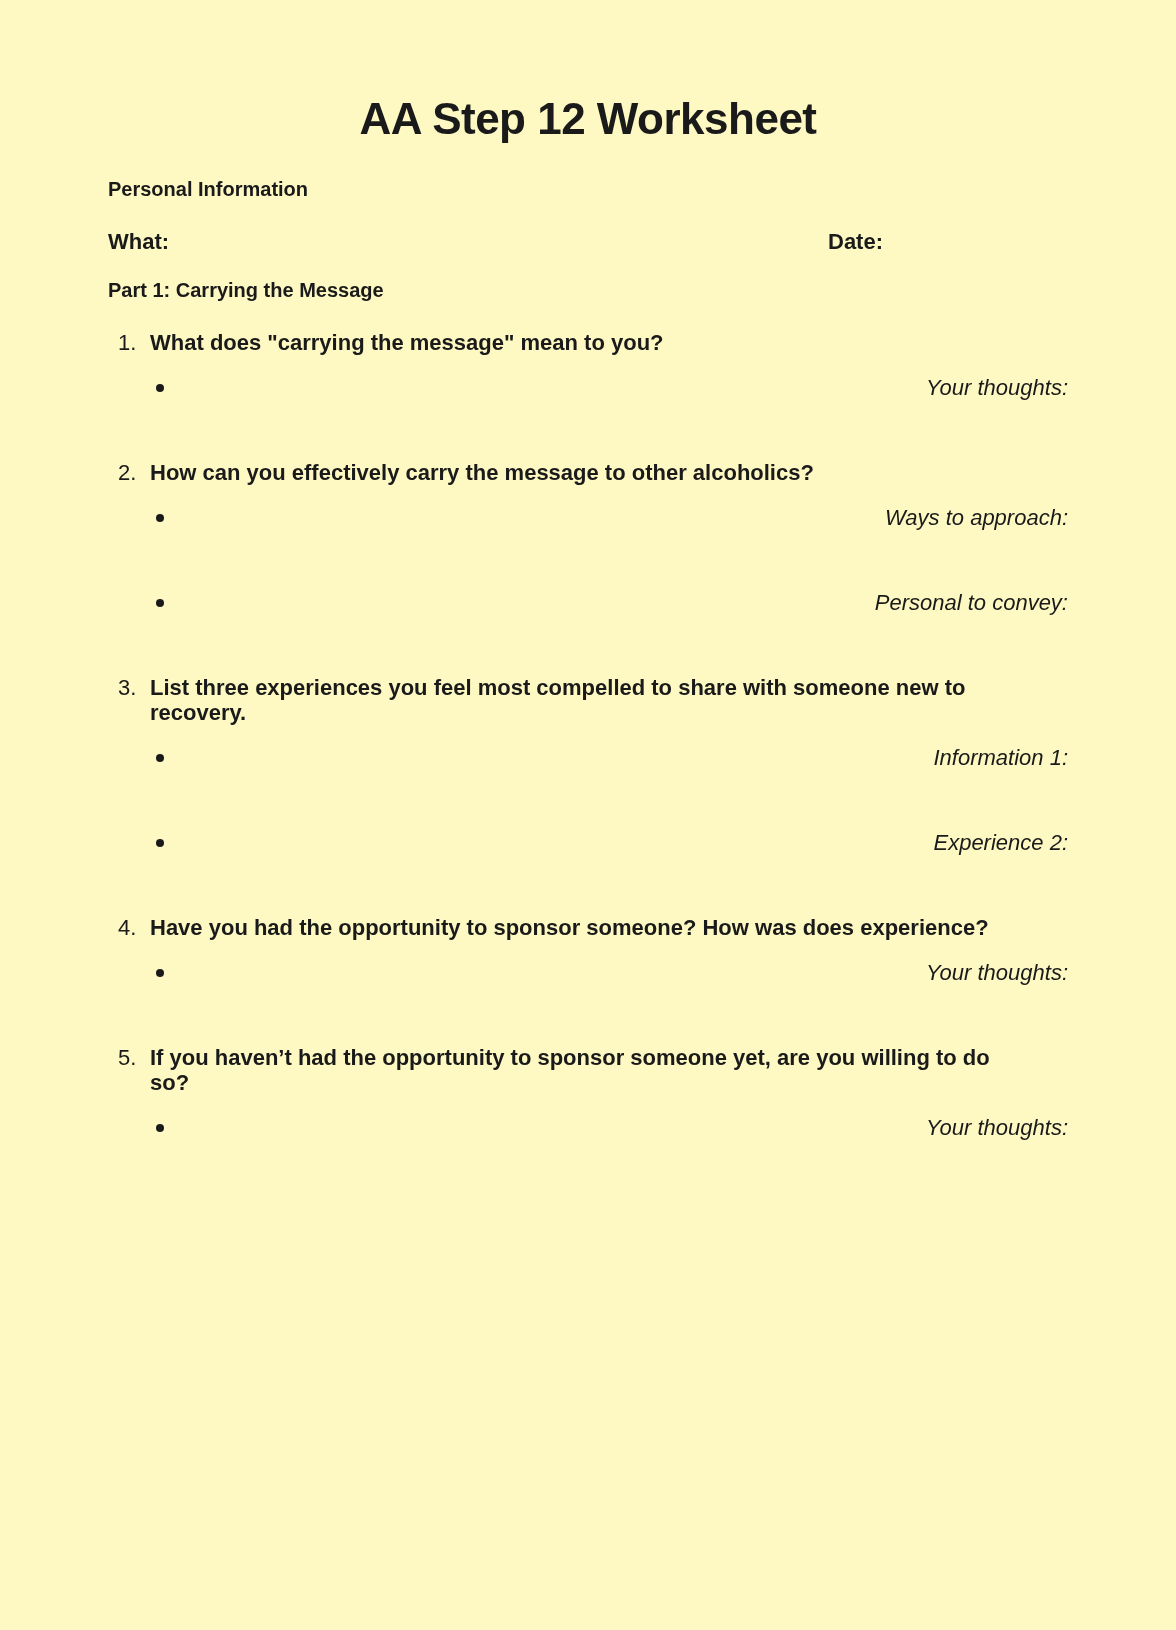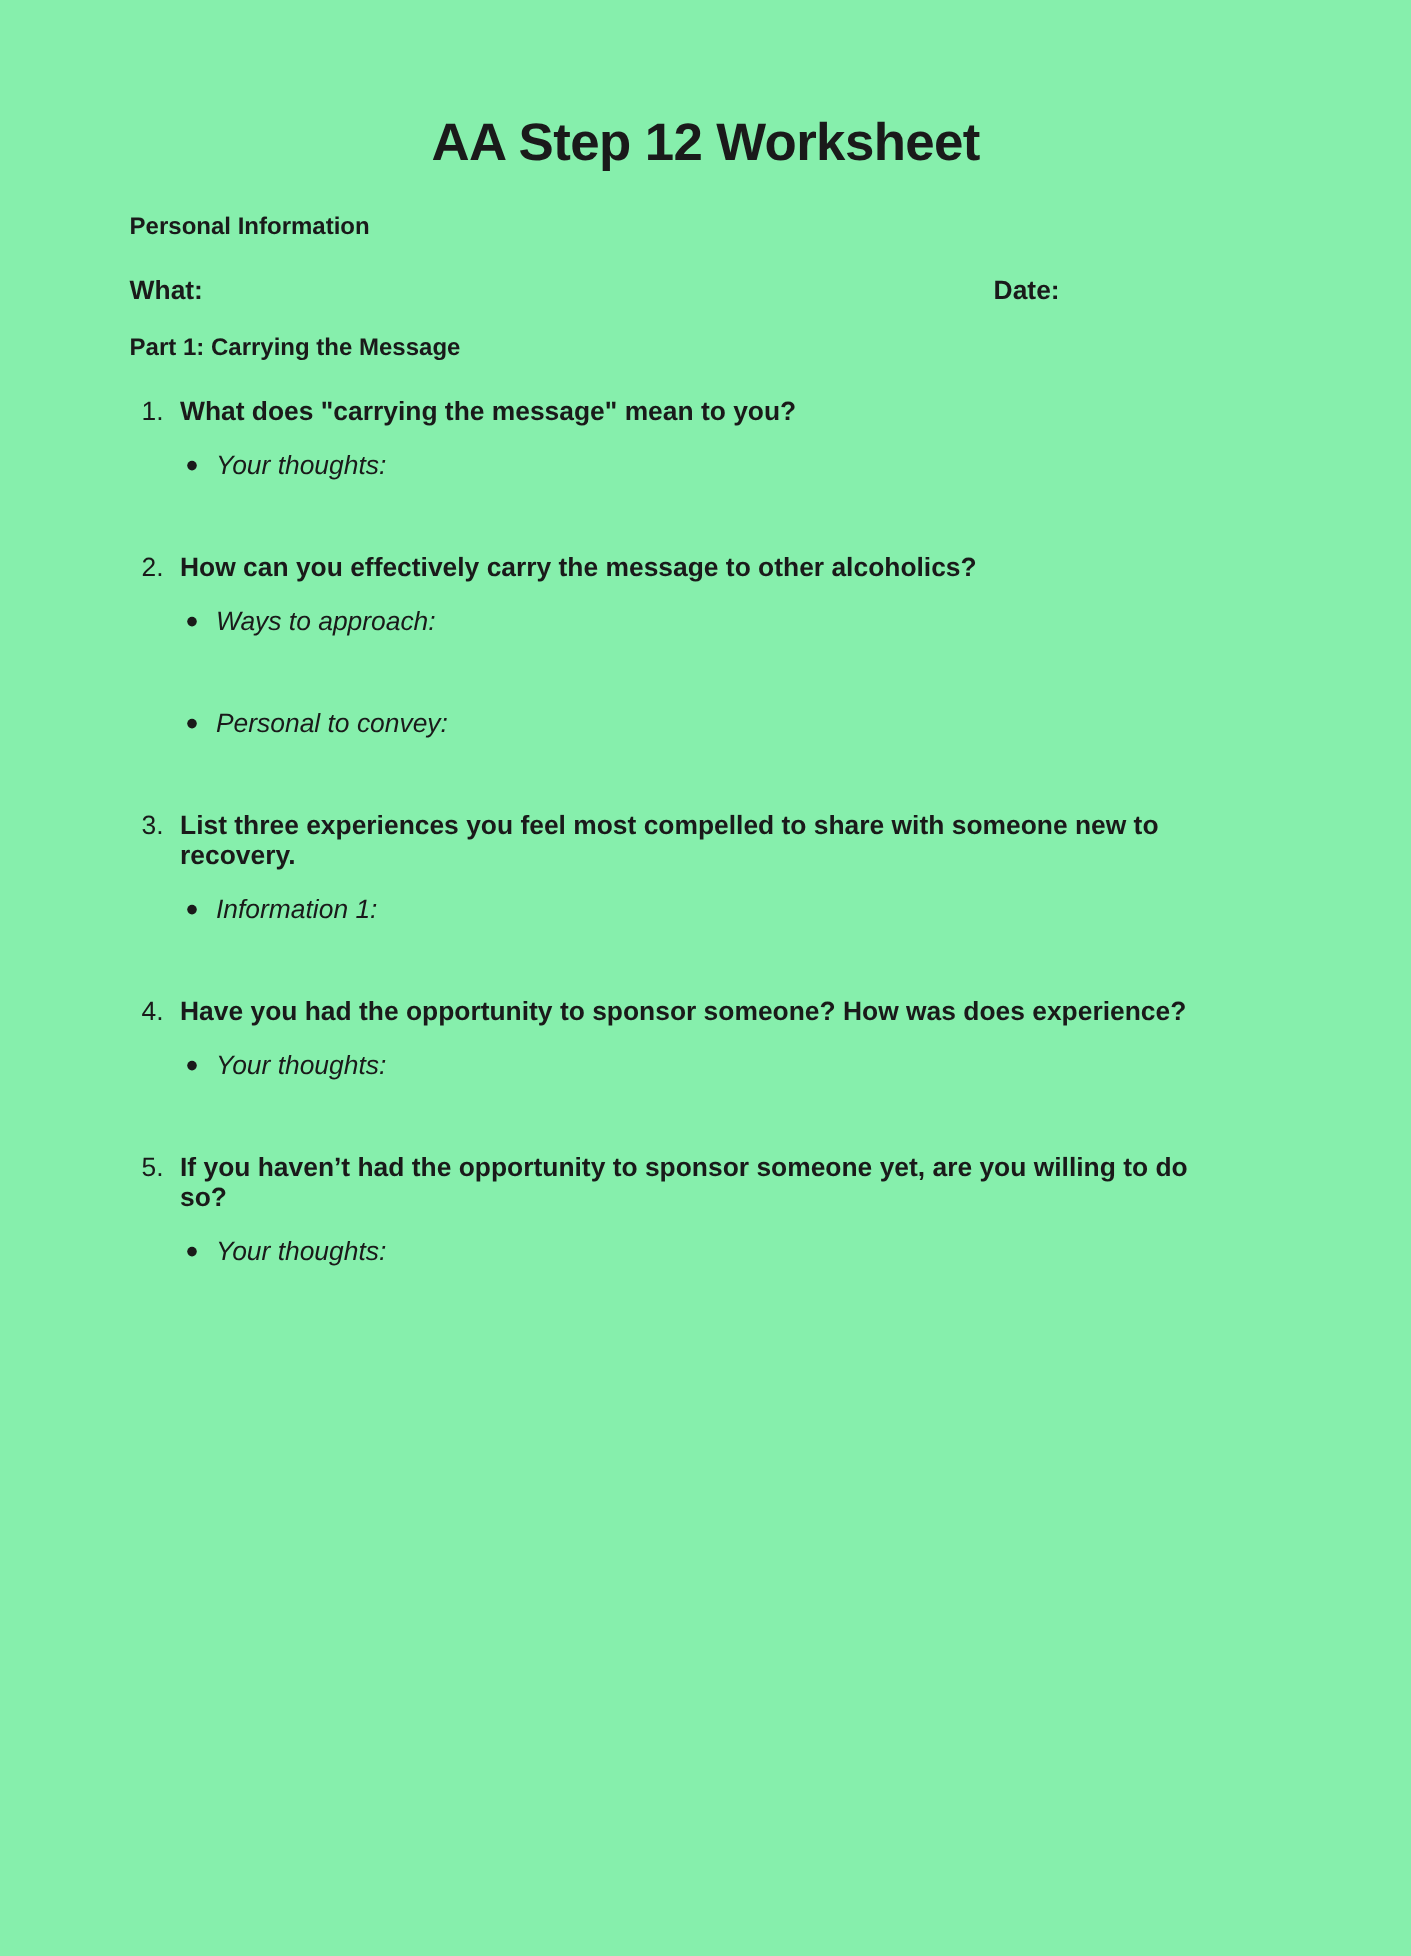--- a/index.html
+++ b/index.html
@@ -12,21 +12,21 @@
     width: 1176px;
     height: 1630px;
     overflow: hidden;
     font-family: "Liberation Sans", "DejaVu Sans", sans-serif;
     color: #1a1a1a;
   }
 
   .page {
     width: 1176px;
     min-height: 1630px;
-    background: #86efac;
+    background: #fef9c3;
     padding: 97px 108px 40px 108px;
   }
 
   .doc-title {
     font-size: 44px;
     font-weight: bold;
     line-height: 44px;
     text-align: center;
     letter-spacing: -0.5px;
     color: #1a1a1a;
@@ -87,20 +87,21 @@
   }
 
   .bullets { margin-top: 20px; }
 
   .bullet-item {
     display: flex;
     align-items: flex-start;
     margin-left: 48px;
     margin-bottom: 60px;
     line-height: 25px;
+    justify-content: space-between;
   }
 
   .bullet-dot {
     flex: 0 0 auto;
     width: 8px;
     height: 8px;
     border-radius: 50%;
     background: #1a1a1a;
     margin-top: 9px;
     margin-right: 16px;
@@ -162,20 +163,24 @@
       <div class="question">
         <div class="q-row">
           <span class="q-num">3.</span>
           <span class="q-text">List three experiences you feel most compelled to share with someone new to recovery.</span>
         </div>
         <div class="bullets">
           <div class="bullet-item">
             <span class="bullet-dot"></span>
             <span class="bullet-label">Information 1:</span>
           </div>
+          <div class="bullet-item">
+            <span class="bullet-dot"></span>
+            <span class="bullet-label">Experience 2:</span>
+          </div>
         </div>
       </div>
       <div class="question">
         <div class="q-row">
           <span class="q-num">4.</span>
           <span class="q-text">Have you had the opportunity to sponsor someone? How was does experience?</span>
         </div>
         <div class="bullets">
           <div class="bullet-item">
             <span class="bullet-dot"></span>

